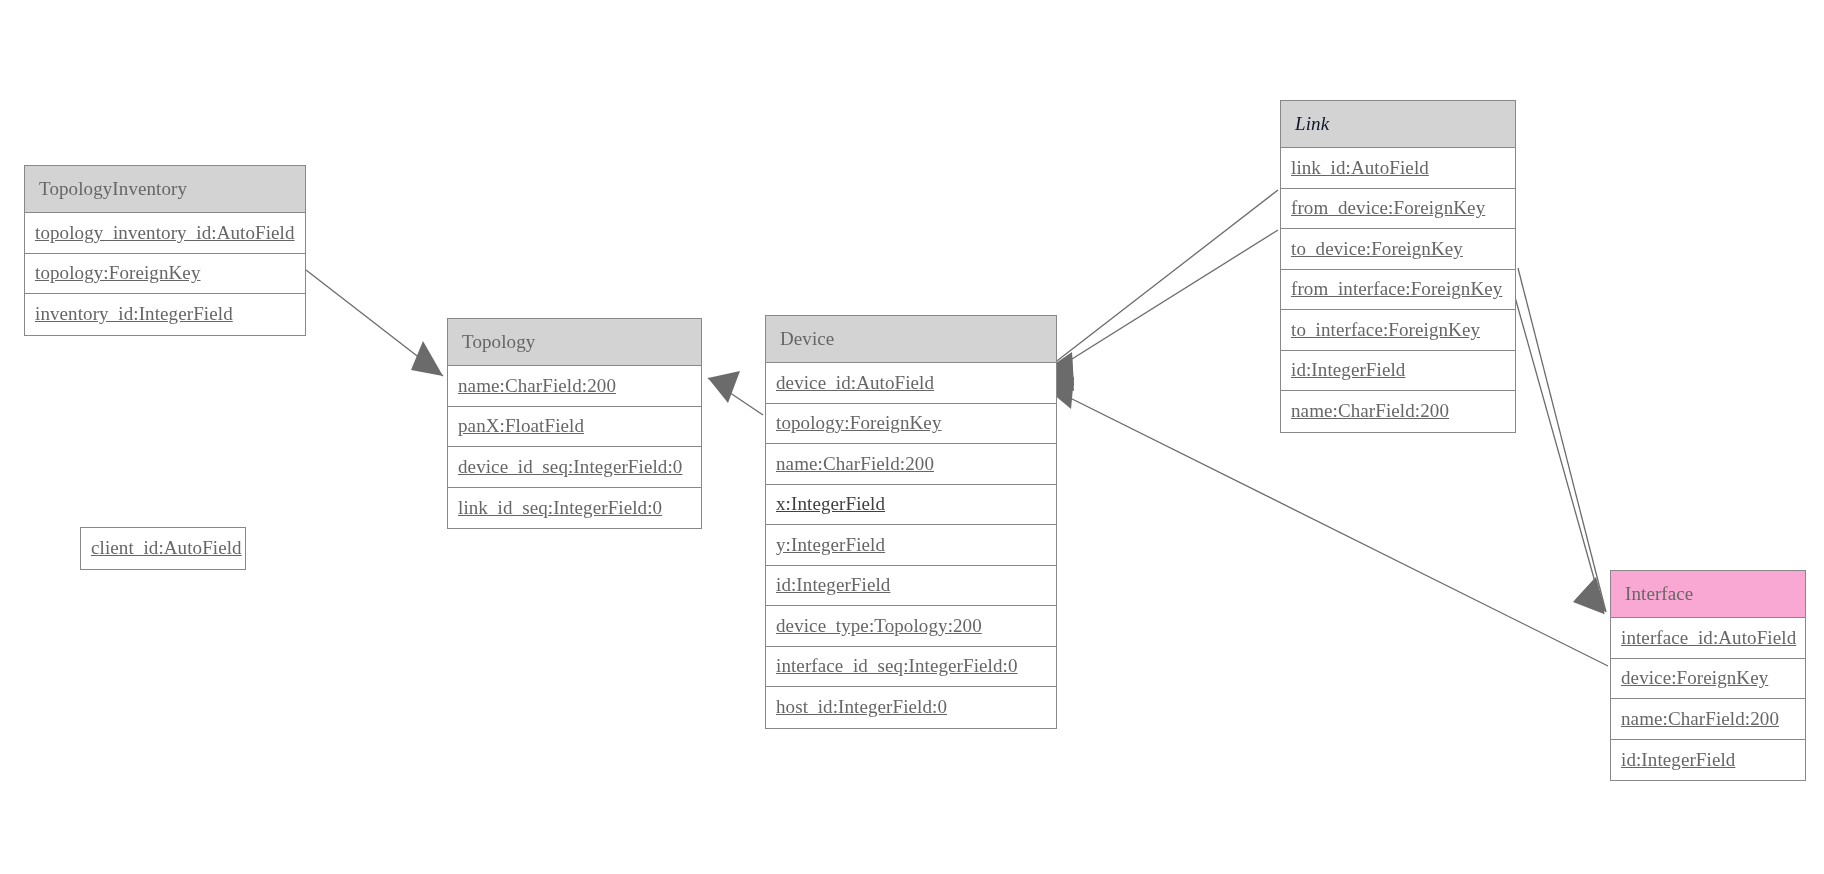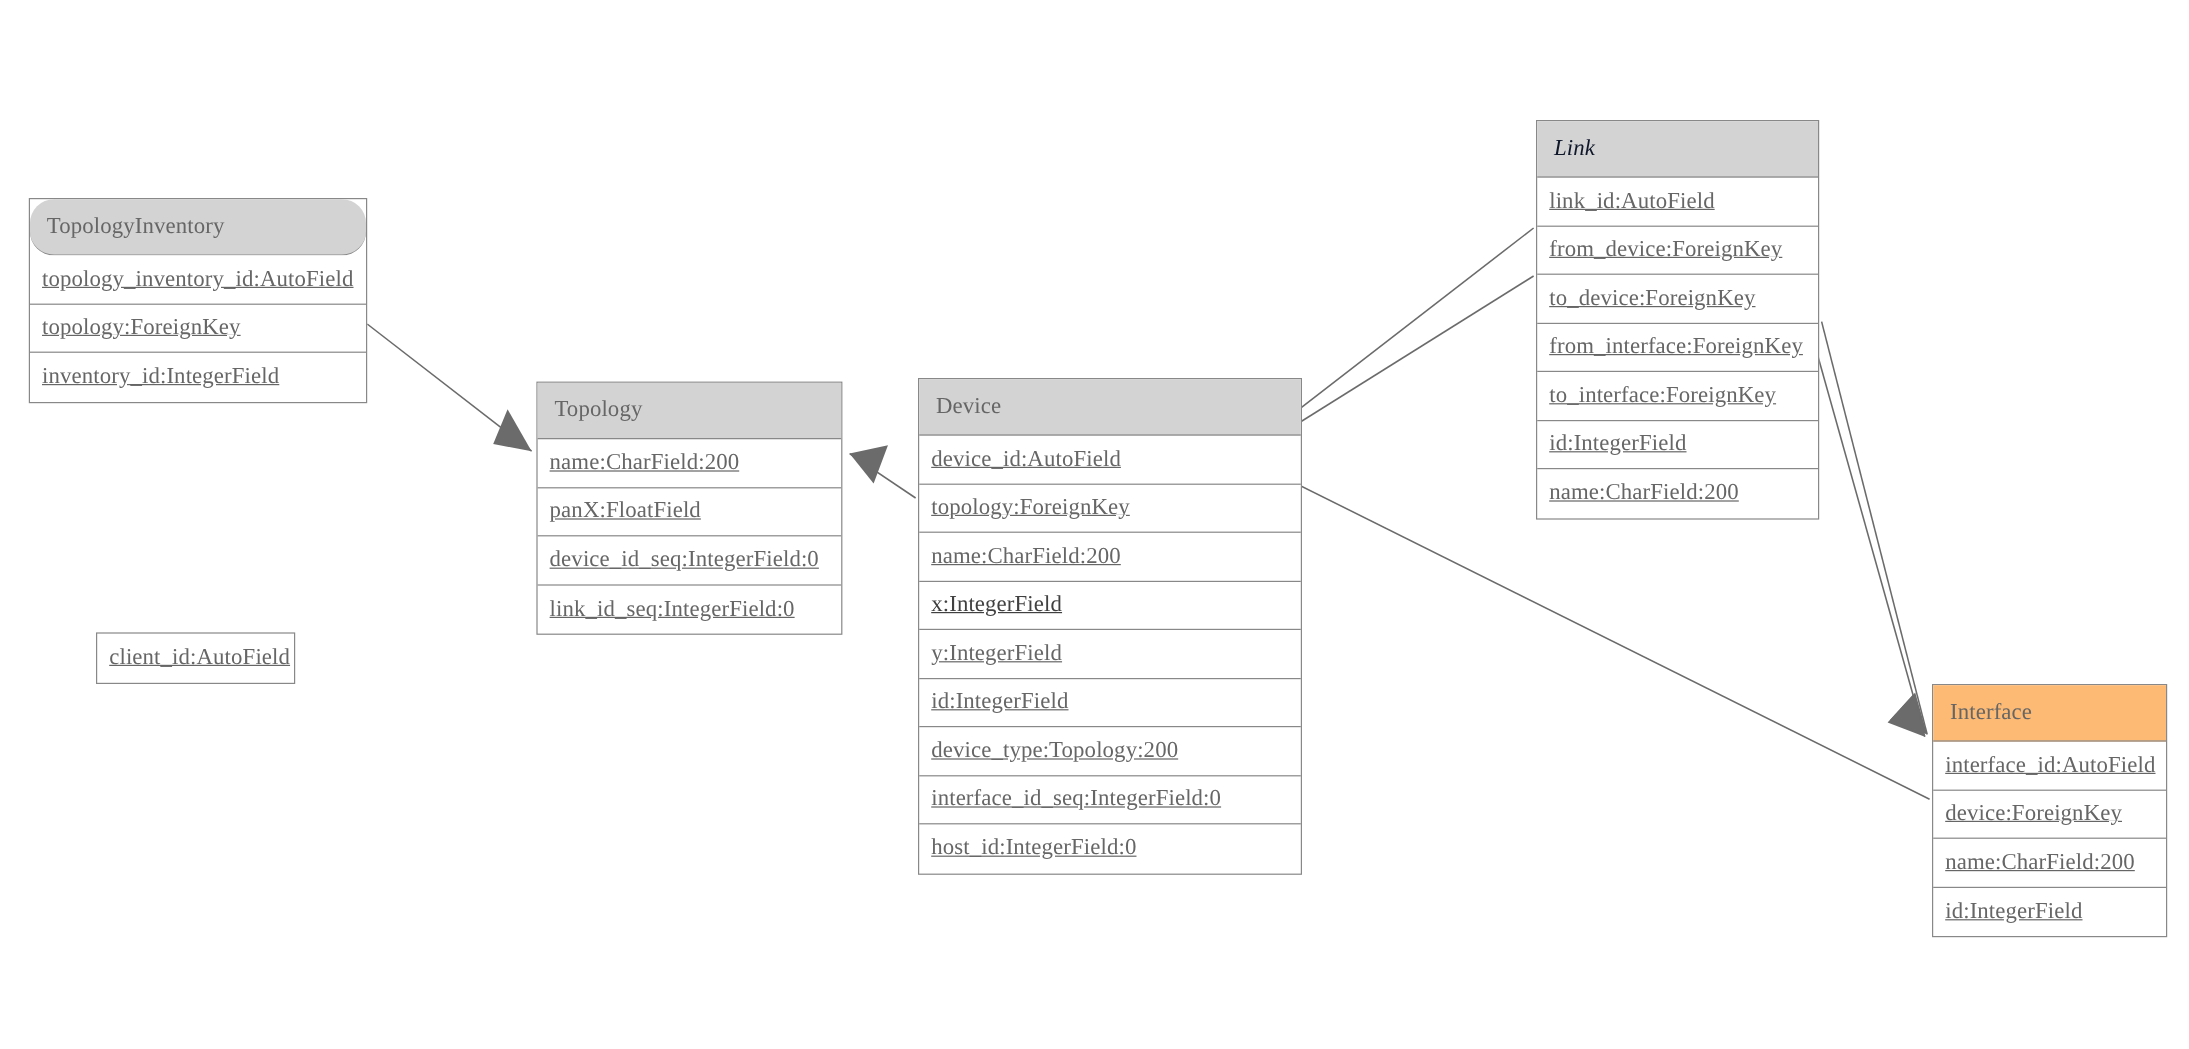--- a/index.html
+++ b/index.html
@@ -95,42 +95,42 @@
         <path d="M 1606,612 L 1575,600 L 1596,577 Z" fill="#6b6b6b" stroke="none"></path>
       </g>
       <g>
         <path d="M 1513,290 L 1604,614" stroke="#6b6b6b" stroke-width="1.3" fill="none"></path>
         <path d="M 1604,614 L 1573,602 L 1594,579 Z" fill="#6b6b6b" stroke="none"></path>
       </g>
     </svg>
 
   <div id="entity-layer">
       <div class="entity" style="left: 24px; top: 165px; width: 282px; border-color: rgb(136, 136, 136);">
-        <div class="entity-header" style="background: rgb(211, 211, 211); color: rgb(102, 102, 102); border-bottom-color: rgb(136, 136, 136); border-radius: 20px;">TopologyInventory</div>
+        <div class="entity-header" style="background: rgb(211, 211, 211); color: rgb(102, 102, 102); border-bottom-color: rgb(136, 136, 136);">TopologyInventory</div>
         <div class="entity-rows">
           <div class="entity-row" style="color: rgb(102, 102, 102); border-bottom-color: rgb(136, 136, 136);">topology_inventory_id:AutoField</div>
           <div class="entity-row" style="color: rgb(102, 102, 102); border-bottom-color: rgb(136, 136, 136);">topology:ForeignKey</div>
           <div class="entity-row" style="color: rgb(102, 102, 102); border-bottom-color: rgb(136, 136, 136);">inventory_id:IntegerField</div>
         </div>
       </div>
       <div class="entity" style="left: 80px; top: 527px; width: 166px; border-color: rgb(136, 136, 136);">
         <div class="entity-rows">
           <div class="entity-row" style="color: rgb(102, 102, 102); border-bottom-color: rgb(136, 136, 136);">client_id:AutoField</div>
         </div>
       </div>
       <div class="entity" style="left: 447px; top: 318px; width: 255px; border-color: rgb(136, 136, 136);">
         <div class="entity-header" style="background: rgb(211, 211, 211); color: rgb(102, 102, 102); border-bottom-color: rgb(136, 136, 136);">Topology</div>
         <div class="entity-rows">
           <div class="entity-row" style="color: rgb(102, 102, 102); border-bottom-color: rgb(136, 136, 136);">name:CharField:200</div>
           <div class="entity-row" style="color: rgb(102, 102, 102); border-bottom-color: rgb(136, 136, 136);">panX:FloatField</div>
           <div class="entity-row" style="color: rgb(102, 102, 102); border-bottom-color: rgb(136, 136, 136);">device_id_seq:IntegerField:0</div>
           <div class="entity-row" style="color: rgb(102, 102, 102); border-bottom-color: rgb(136, 136, 136);">link_id_seq:IntegerField:0</div>
         </div>
       </div>
-      <div class="entity" style="left: 765px; top: 315px; width: 320px; border-color: rgb(136, 136, 136);">
+      <div class="entity" style="left: 765px; top: 315px; width: 292px; border-color: rgb(136, 136, 136);">
         <div class="entity-header" style="background: rgb(211, 211, 211); color: rgb(102, 102, 102); border-bottom-color: rgb(136, 136, 136);">Device</div>
         <div class="entity-rows">
           <div class="entity-row" style="color: rgb(102, 102, 102); border-bottom-color: rgb(136, 136, 136);">device_id:AutoField</div>
           <div class="entity-row" style="color: rgb(102, 102, 102); border-bottom-color: rgb(136, 136, 136);">topology:ForeignKey</div>
           <div class="entity-row" style="color: rgb(102, 102, 102); border-bottom-color: rgb(136, 136, 136);">name:CharField:200</div>
           <div class="entity-row" style="color: #404040; border-bottom-color: rgb(136, 136, 136);">x:IntegerField</div>
           <div class="entity-row" style="color: rgb(102, 102, 102); border-bottom-color: rgb(136, 136, 136);">y:IntegerField</div>
           <div class="entity-row" style="color: rgb(102, 102, 102); border-bottom-color: rgb(136, 136, 136);">id:IntegerField</div>
           <div class="entity-row" style="color: rgb(102, 102, 102); border-bottom-color: rgb(136, 136, 136);">device_type:Topology:200</div>
           <div class="entity-row" style="color: rgb(102, 102, 102); border-bottom-color: rgb(136, 136, 136);">interface_id_seq:IntegerField:0</div>
@@ -143,21 +143,21 @@
           <div class="entity-row" style="color: rgb(102, 102, 102); border-bottom-color: rgb(136, 136, 136);">link_id:AutoField</div>
           <div class="entity-row" style="color: rgb(102, 102, 102); border-bottom-color: rgb(136, 136, 136);">from_device:ForeignKey</div>
           <div class="entity-row" style="color: rgb(102, 102, 102); border-bottom-color: rgb(136, 136, 136);">to_device:ForeignKey</div>
           <div class="entity-row" style="color: rgb(102, 102, 102); border-bottom-color: rgb(136, 136, 136);">from_interface:ForeignKey</div>
           <div class="entity-row" style="color: rgb(102, 102, 102); border-bottom-color: rgb(136, 136, 136);">to_interface:ForeignKey</div>
           <div class="entity-row" style="color: rgb(102, 102, 102); border-bottom-color: rgb(136, 136, 136);">id:IntegerField</div>
           <div class="entity-row" style="color: rgb(102, 102, 102); border-bottom-color: rgb(136, 136, 136);">name:CharField:200</div>
         </div>
       </div>
       <div class="entity" style="left: 1610px; top: 570px; width: 196px; border-color: rgb(136, 136, 136);">
-        <div class="entity-header" style="background: #fdba74; color: rgb(102, 102, 102); border-bottom-color: rgb(136, 136, 136);">Interface</div>
+        <div class="entity-header" style="background: #f9a8d4; color: rgb(102, 102, 102); border-bottom-color: rgb(136, 136, 136);">Interface</div>
         <div class="entity-rows">
           <div class="entity-row" style="color: rgb(102, 102, 102); border-bottom-color: rgb(136, 136, 136);">interface_id:AutoField</div>
           <div class="entity-row" style="color: rgb(102, 102, 102); border-bottom-color: rgb(136, 136, 136);">device:ForeignKey</div>
           <div class="entity-row" style="color: rgb(102, 102, 102); border-bottom-color: rgb(136, 136, 136);">name:CharField:200</div>
           <div class="entity-row" style="color: rgb(102, 102, 102); border-bottom-color: rgb(136, 136, 136);">id:IntegerField</div>
         </div>
       </div>
     </div>
 
 </div>

